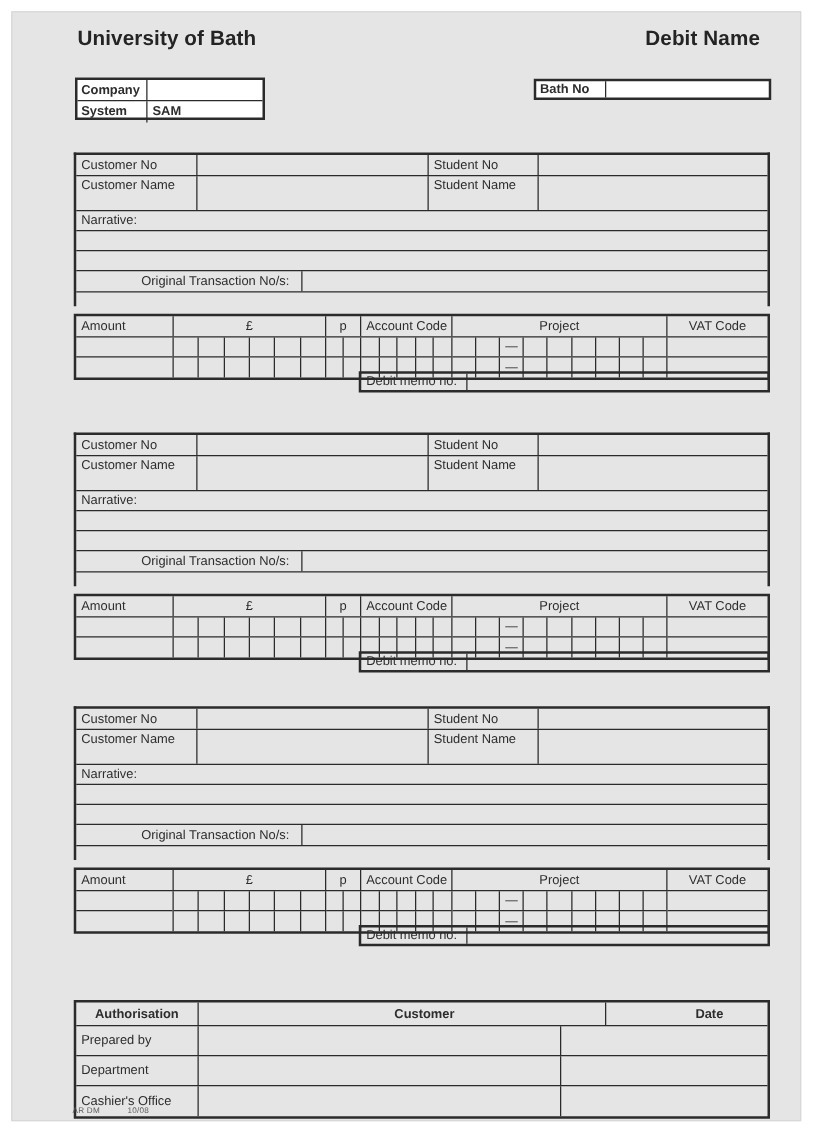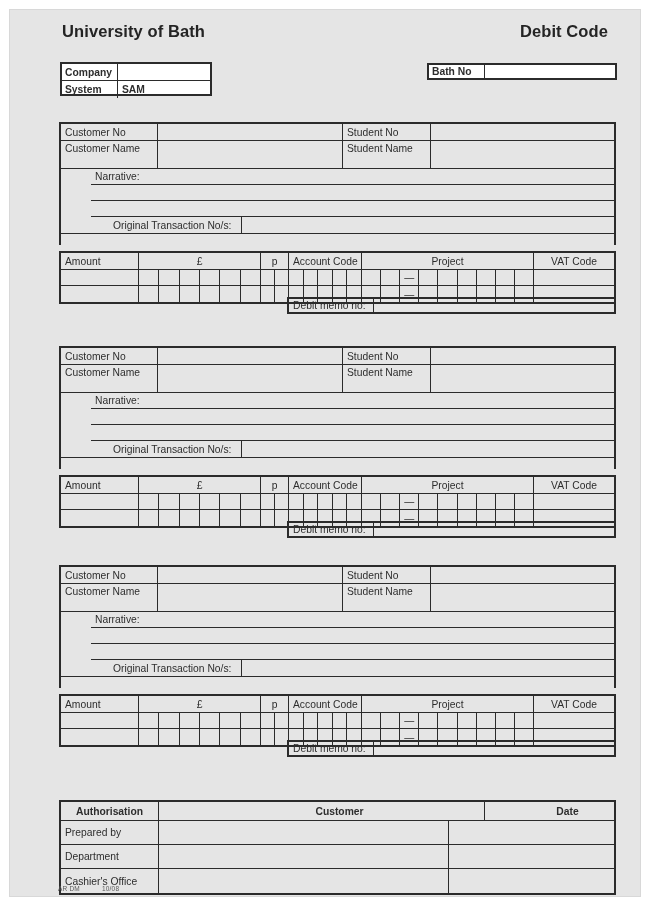--- a/index.html
+++ b/index.html
@@ -163,21 +163,20 @@
 
   .narr-row {
     height: 16px;
     box-sizing: border-box;
     border-bottom: 1.6px solid #2b2b2b;
     display: flex;
     align-items: center;
     padding-left: 4px;
     font-size: 10.3px;
     color: #2d2d2d;
-    margin-left: 30px;
   }
   .narr-row.blank { }
 
   .orig-row {
     height: 17px;
     box-sizing: border-box;
     border-bottom: 1.6px solid #2b2b2b;
     display: flex;
     padding-left: 48px;
   }
@@ -334,21 +333,21 @@
   }
   .footer-code .g2 { margin-left: 22px; }
 </style>
 </head>
 <body>
 
 <div class="page">
 
   <div class="header">
     <div class="org-title">University of Bath</div>
-    <div class="doc-title">Debit Code</div>
+    <div class="doc-title">Debit Name</div>
   </div>
 
   <div class="box company-table">
     <div class="r first">
       <div class="lbl">Company</div>
       <div class="val"></div>
     </div>
     <div class="r">
       <div class="lbl">System</div>
       <div class="val">SAM</div>

